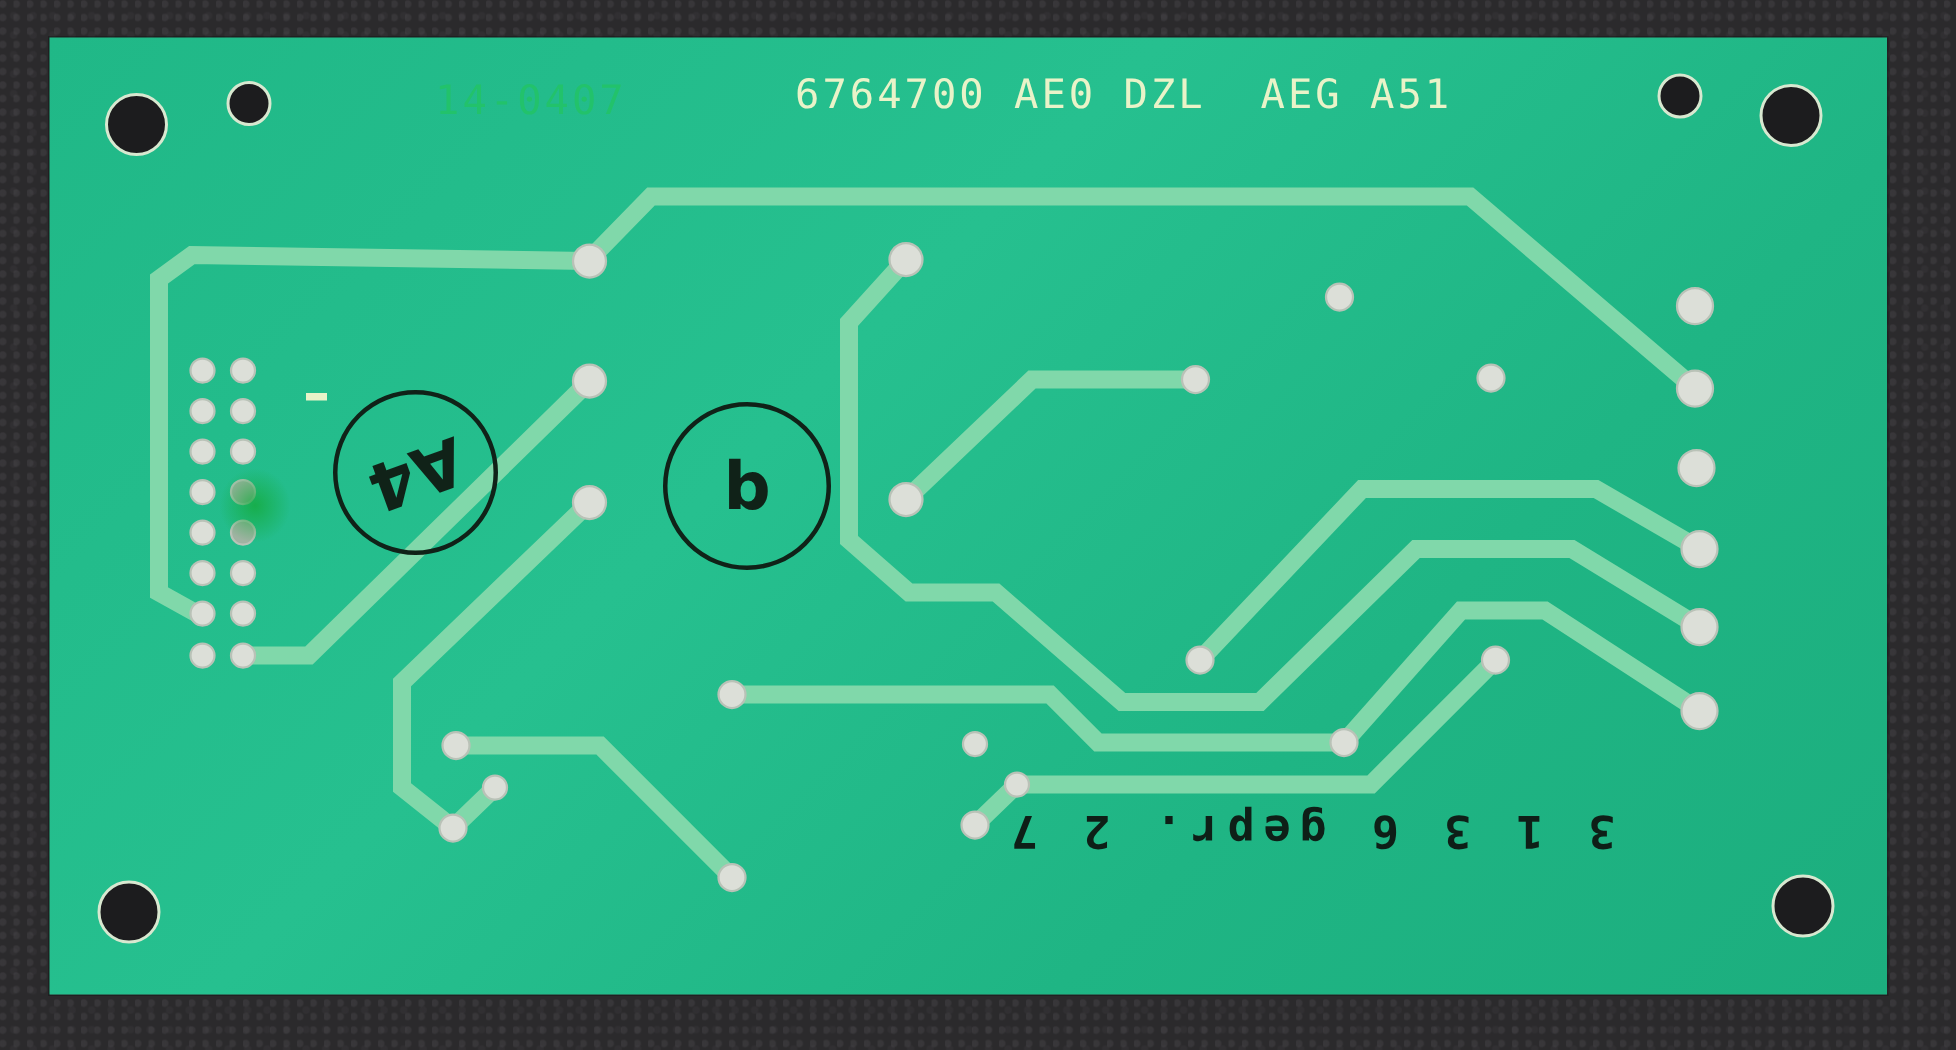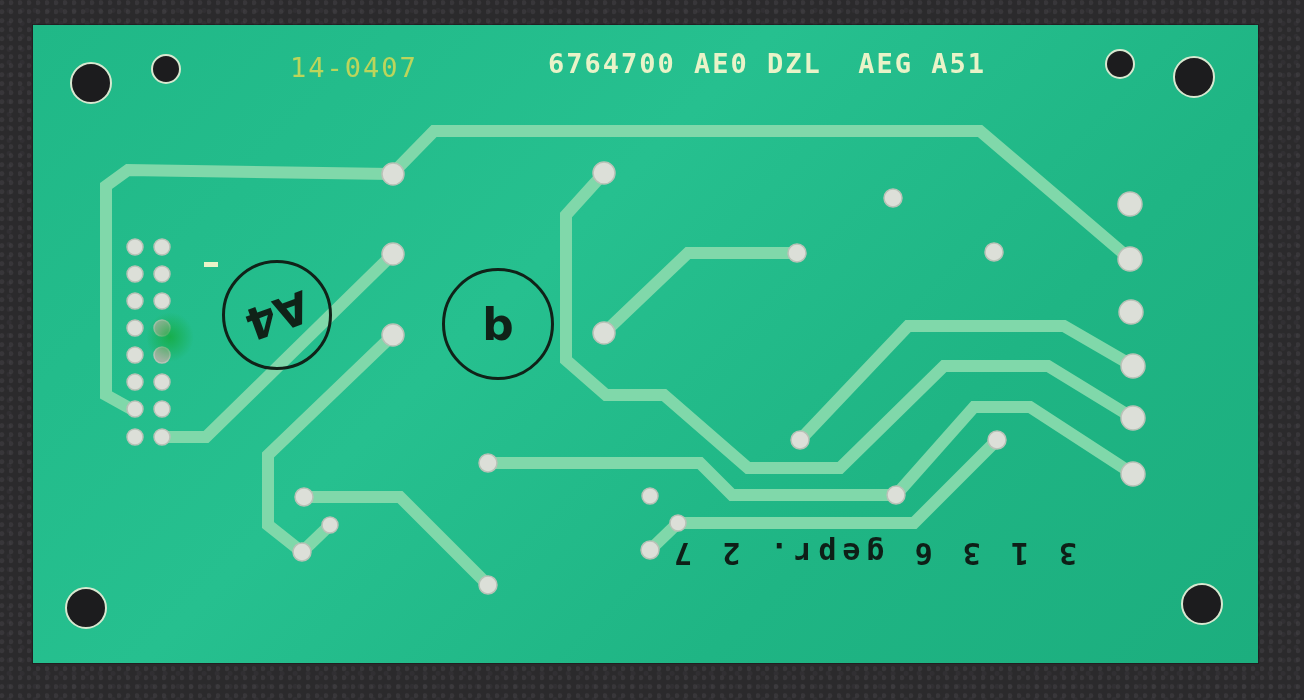--- a/index.html
+++ b/index.html
@@ -16,21 +16,21 @@
   .board {
     position: absolute; left: 33px; top: 25px; width: 1225px; height: 638px;
     background: linear-gradient(135deg, #20b887 0%, #26c08f 40%, #1fb584 70%, #1cae7e 100%);
     box-shadow: 0 0 0 1px rgba(0,0,0,0.25);
   }
   svg.layer { position: absolute; left: 0; top: 0; width: 1304px; height: 700px; }
   .silk {
     position: absolute; color: #e9f3c8; font-size: 27px; letter-spacing: 2px;
     font-family: "DejaVu Sans Mono", monospace; white-space: pre;
   }
-  .silk.faint { color: #fde047; opacity: 0.7; }
+  .silk.faint { color: #22c55e; opacity: 0.7; }
   .stamp {
     position: absolute; color: #0e1f17; font-size: 30px; font-weight: bold;
     font-family: "DejaVu Sans Mono", monospace; white-space: pre;
     transform: rotate(180deg); letter-spacing: 6px;
   }
   .circle-stamp {
     position: absolute; border: 3px solid #102218; border-radius: 50%;
     display: flex; align-items: center; justify-content: center;
     color: #102218; font-family: "DejaVu Sans", sans-serif; font-size: 44px; font-weight: bold;
   }
@@ -123,21 +123,21 @@
     <circle cx="1133" cy="366" r="12"></circle>
     <circle cx="1133" cy="418" r="12"></circle>
     <circle cx="1133" cy="474" r="12"></circle>
   </g>
 </svg>
 
 <div class="flux"></div>
 <div class="dash-mark"></div>
 
 <div class="silk faint" style="left:290px; top:52px;">14-0407</div>
-<div class="silk" style="left:548px; top:48px;font-weight:bold;">6764700 AE0 DZL  AEG A51</div>
+<div class="silk" style="left:530px; top:48px;">6764700 AE0 DZL  AEG A51</div>
 
 <div class="circle-stamp" style="left:222px; top:260px; width:104px; height:104px;">
   <span style="transform: rotate(160deg);">A4</span>
 </div>
 <div class="circle-stamp" style="left:442px; top:268px; width:106px; height:106px;">
   <span>b</span>
 </div>
 
 <div class="stamp" style="left:668px; top:536px;">3 1 3 6 gepr. 2 7</div>
 

